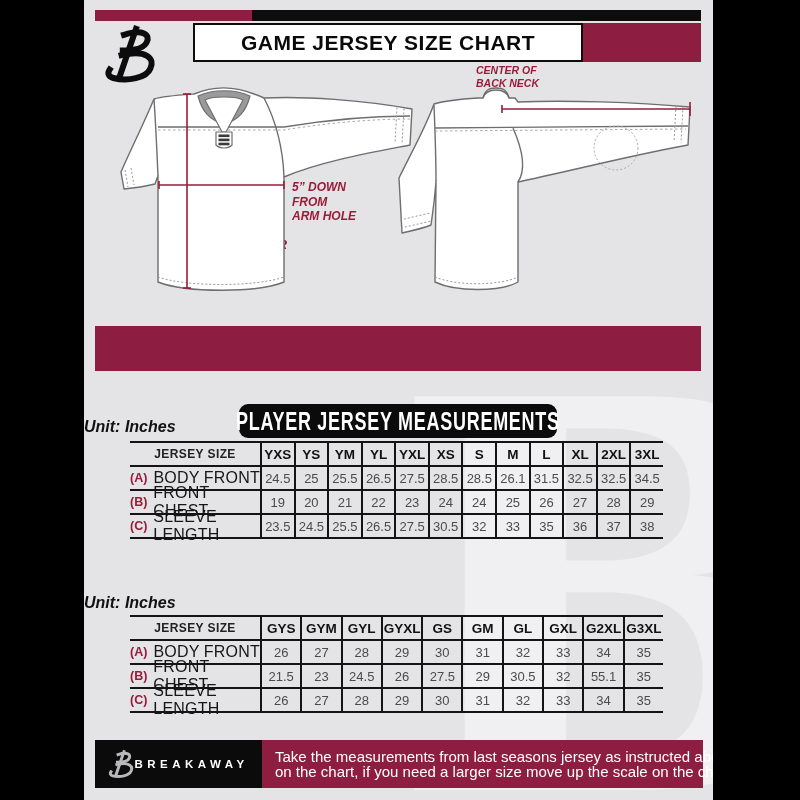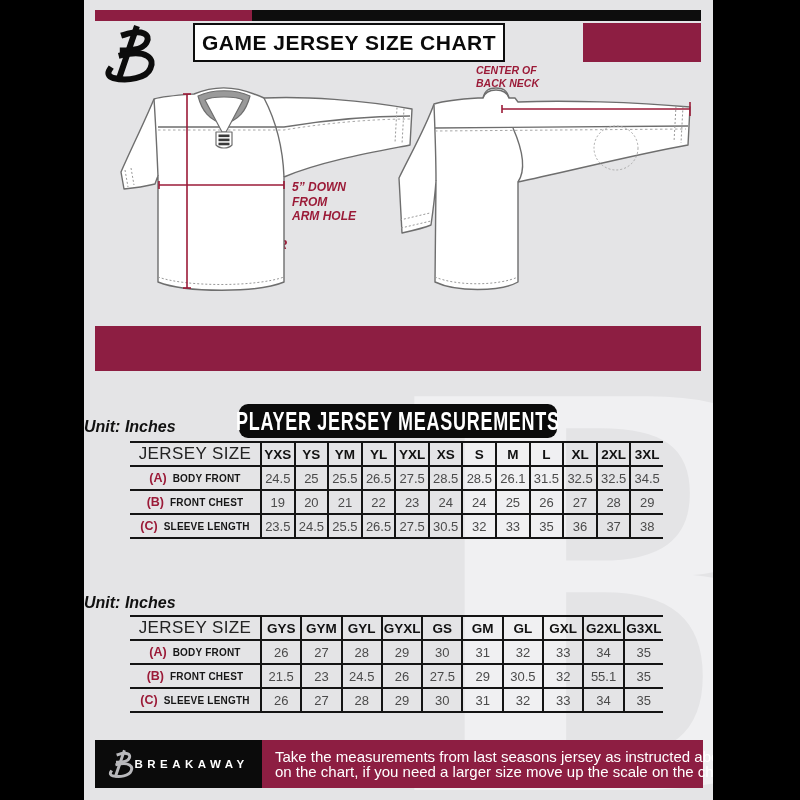--- a/index.html
+++ b/index.html
@@ -10,21 +10,21 @@
   body{width:800px;height:800px;background:#000;font-family:"Liberation Sans",sans-serif;}
   .stage{position:relative;width:800px;height:800px;background:#000;overflow:hidden;}
   .content{position:absolute;left:84px;top:0;width:629px;height:800px;background:var(--bg);overflow:hidden;}
   .abs{position:absolute;}
   .watermark{position:absolute;left:305px;top:330px;font:bold 540px "DejaVu Serif",serif;
     color:var(--wm);line-height:1;z-index:0;user-select:none;}
   .layer{position:absolute;inset:0;z-index:1;}
   
   .topbar-maroon{left:11px;top:10px;width:157px;height:11px;background:var(--maroon);}
   .topbar-black{left:168px;top:10px;width:449px;height:11px;background:var(--ink);}
-  .title-box{left:109px;top:23px;width:312px;height:39px;background:#fff;border:2px solid var(--ink);
+  .title-box{left:109px;top:23px;width:390px;height:39px;background:#fff;border:2px solid var(--ink);
     display:flex;align-items:center;justify-content:center;}
   .title-box span{font-weight:bold;font-size:21px;letter-spacing:.5px;color:#0a0a0a;}
   .title-accent{left:499px;top:23px;width:118px;height:39px;background:var(--maroon);}
   .logo-svg{left:14px;top:24px;}
   
   .annot{color:var(--annot);font-style:italic;font-weight:bold;font-size:12px;line-height:14px;white-space:nowrap;}
   .annot-key{color:var(--annot);font-weight:bold;font-size:13px;font-style:normal;}
   .neck-note{left:392px;top:64px;font-size:10.5px;line-height:13px;}
   .a-key{left:107px;top:208px;}
   .a-note{left:112px;top:225px;font-size:12.5px;line-height:13.5px;}
@@ -44,24 +44,24 @@
   .unit{left:0;top:0;width:627px;text-align:left;font-weight:bold;font-style:italic;font-size:16px;color:#111;}
   .p-unit{top:418px;} .g-unit{top:594px;}
   
   .size-table{left:46px;width:533px;display:grid;border-top:2.5px solid var(--tline);grid-auto-rows:24px;}
   .p-table{top:441px;grid-template-columns:130px repeat(12,1fr);}
   .g-table{top:615px;grid-template-columns:130px repeat(10,1fr);}
   .st-cell{border-bottom:2.5px solid var(--tline);display:flex;align-items:center;justify-content:center;
     font-size:13px;color:var(--num);}
   .st-size{border-left:2px solid var(--tline);}
   .st-header{font-weight:bold;font-size:13.5px;color:#111;}
-  .st-corner{font-weight:normal;font-size:17px;color:#222;letter-spacing:.4px;}
+  .st-corner{font-weight:bold;font-size:12px;color:#222;letter-spacing:.4px;}
   .st-label{gap:6px;}
   .st-key{color:var(--annot);font-weight:bold;font-size:12.5px;}
-  .st-name{color:#161616;font-weight:bold;font-size:10px;letter-spacing:.2px;}
+  .st-name{color:#161616;font-weight:normal;font-size:16px;letter-spacing:.2px;}
   
   .footer-black{left:11px;top:740px;width:167px;height:48px;background:#0b0b0b;
     display:flex;align-items:center;justify-content:center;gap:0;}
   .brand{color:#fff;font-weight:bold;font-size:11.5px;letter-spacing:4.5px;}
   .footer-maroon{left:178px;top:740px;width:441px;height:48px;background:var(--maroon);
     display:flex;flex-direction:column;justify-content:center;padding-left:13px;}
   .footer-maroon div{color:#fff;font-size:15px;line-height:15.5px;white-space:nowrap;}
   svg{display:block;}
 </style>
 </head>

